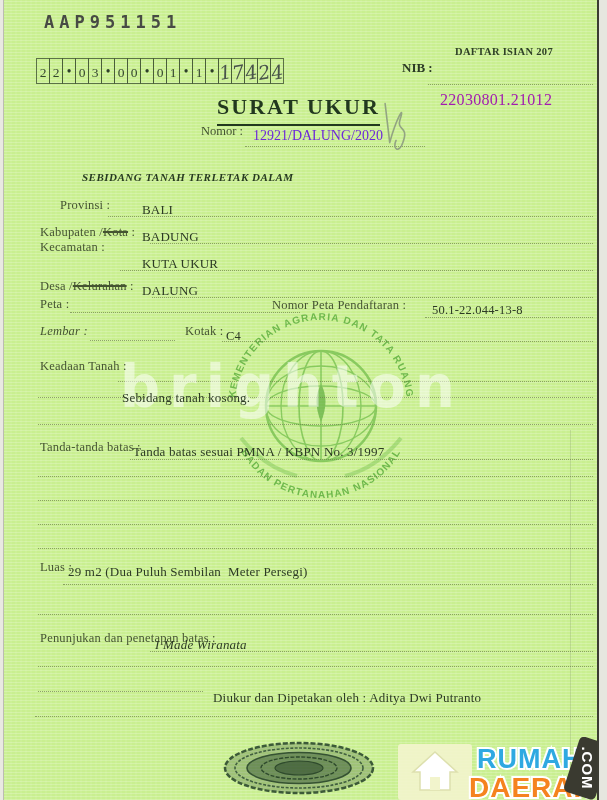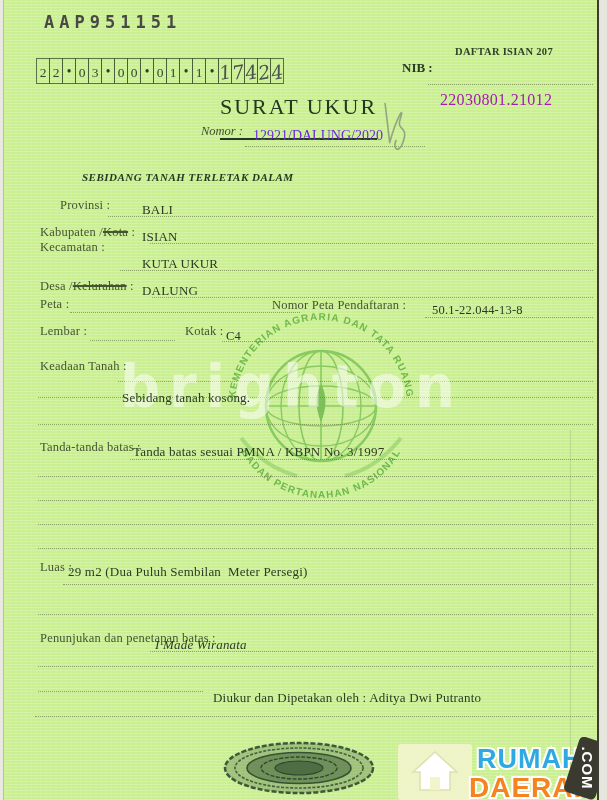--- a/index.html
+++ b/index.html
@@ -30,23 +30,23 @@
   .cell.dot { align-items:center; font-size:12px; font-weight:bold; color:#2e402a; padding-bottom:0; }
   .cell.hand { font-family:"DejaVu Serif", serif; font-style:italic; font-size:19px; color:#49544b;
                align-items:center; overflow:visible; padding-bottom:0; }
   .cell.hand span { display:block; transform:rotate(-10deg) translateY(1px); }
 
   .daftar { left:455px; top:46px; font-size:10.5px; font-weight:bold; color:#2e4026; letter-spacing:.3px; z-index:4; }
   .nib-label { left:402px; top:60px; font-size:13px; font-weight:bold; color:#2b3b24; z-index:4; }
   .nib-value { left:440px; top:70px; font-size:16px; color:#a21caf; letter-spacing:.3px; z-index:4;margin-top:21px; }
 
   .title { left:0; top:94px; width:597px; text-align:center; z-index:4; }
-  .title span { display:inline-block; font-size:22px; font-weight:normal; letter-spacing:2px;
-                color:#22381f; border-bottom:2.5px solid #22381f; padding-bottom:18px; }
-  .nomor-label { left:201px; top:124px; font-size:12.5px; color:#41502f; z-index:4;font-style:italic; }
+  .title span { display:inline-block; font-size:22px; font-weight:bold; letter-spacing:2px;
+                color:#22381f; border-bottom:2.5px solid #22381f; padding-bottom:4px; }
+  .nomor-label { left:201px; top:124px; font-size:12.5px; color:#41502f; z-index:4; }
   .nomor-value { left:253px; top:128px; font-size:14px; color:#6d28d9; z-index:4; }
 
   .heading { left:82px; top:171px; font-size:11px; font-weight:bold; letter-spacing:.5px; color:#273a21; z-index:4;font-style:italic; }
 
   .lbl { font-size:12.5px; color:#455432; z-index:4; letter-spacing:.2px; }
   .val { font-size:13px; color:#2c3a24; z-index:4; letter-spacing:.2px; }
   .struck { text-decoration:line-through; text-decoration-thickness:1.5px;font-family:Liberation Serif, serif; }
 
   .dline { border-bottom:1px dotted rgba(105,120,70,.65); height:1px; z-index:3; }
 
@@ -115,38 +115,38 @@
   <path d="M5,8 L15,46 M15,46 C18,22 25,4 22,22 C20,34 32,26 28,44 C26,56 18,52 21,43" fill="none" stroke="#8c9b80" stroke-width="1.6" stroke-linecap="round" opacity="0.9"></path>
 </svg>
 
 <div class="abs heading">SEBIDANG TANAH TERLETAK DALAM</div>
 
 <div class="abs lbl" style="left:40px;top:198px;margin-left:20px;"><span>Provinsi :</span></div>
 <div class="abs val" style="left:142px;top:202px;">BALI</div>
 <div class="abs dline" style="left:108px;top:216px;width:485px;"></div>
 
 <div class="abs lbl" style="left:40px;top:225px;"><span>Kabupaten /</span><span class="struck">Kota</span><span> :</span></div>
-<div class="abs val" style="left:142px;top:229px;">ISIAN</div>
+<div class="abs val" style="left:142px;top:229px;">BADUNG</div>
 <div class="abs dline" style="left:150px;top:243px;width:443px;"></div>
 
 <div class="abs lbl" style="left:40px;top:240px;"><span>Kecamatan :</span></div>
 <div class="abs val" style="left:142px;top:256px;">KUTA UKUR</div>
 <div class="abs dline" style="left:120px;top:270px;width:473px;"></div>
 
 <div class="abs lbl" style="left:40px;top:279px;"><span>Desa /</span><span class="struck">Kelurahan</span><span> :</span></div>
 <div class="abs val" style="left:142px;top:283px;">DALUNG</div>
 <div class="abs dline" style="left:152px;top:297px;width:441px;"></div>
 
 <div class="abs lbl" style="left:40px;top:297px;"><span>Peta :</span></div>
 <div class="abs dline" style="left:70px;top:312px;width:230px;"></div>
 <div class="abs lbl" style="left:272px;top:298px;"><span>Nomor Peta Pendaftaran :</span></div>
 <div class="abs val" style="left:432px;top:303px;font-size:12.5px;">50.1-22.044-13-8</div>
 <div class="abs dline" style="left:425px;top:317px;width:168px;"></div>
 
-<div class="abs lbl" style="left:40px;top:324px;"><span>Lembar :</span></div>
+<div class="abs lbl" style="left:40px;top:324px;font-style:italic;"><span>Lembar :</span></div>
 <div class="abs dline" style="left:90px;top:340px;width:85px;"></div>
 <div class="abs lbl" style="left:185px;top:324px;"><span>Kotak :</span></div>
 <div class="abs val" style="left:226px;top:329px;font-size:12.5px;">C4</div>
 <div class="abs dline" style="left:222px;top:341px;width:371px;"></div>
 
 <div class="abs lbl" style="left:40px;top:359px;text-align:center;"><span>Keadaan Tanah :</span></div>
 <div class="abs val" style="left:122px;top:382px;margin-top:8px;">Sebidang tanah kosong.</div>
 <div class="abs dline" style="left:118px;top:381px;width:475px;"></div>
 <div class="abs dline" style="left:38px;top:397px;width:555px;"></div>
 <div class="abs dline" style="left:38px;top:424px;width:555px;"></div>

